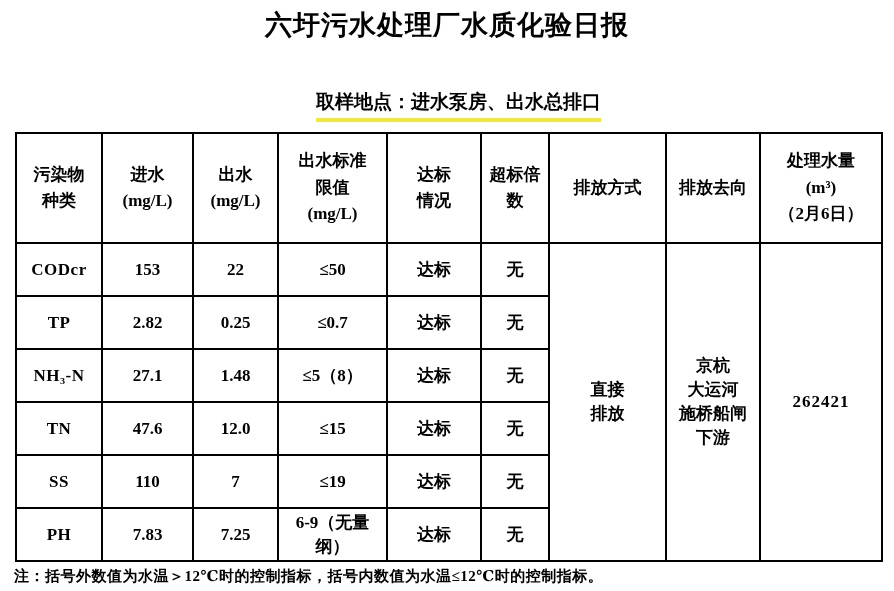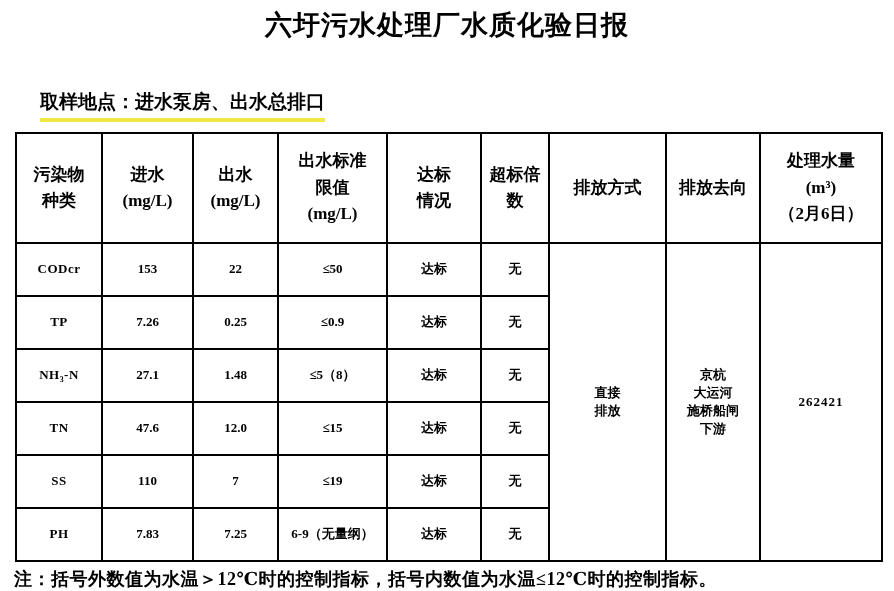--- a/index.html
+++ b/index.html
@@ -15,23 +15,23 @@
   .title {
     text-align: center;
     font-size: 27px;
     font-weight: bold;
     padding-top: 7px;
     letter-spacing: 1px;
   }
 
   .meta-row {
     display: flex;
-    justify-content: space-between;
+    justify-content: center;
     align-items: flex-end;
-    padding: 0 50px 0 40px;
+    padding: 0 50px 0 73px;
     margin-top: 46px;
     font-size: 19px;
     font-weight: bold;
   }
   .sampling {
     border-bottom: 4px solid #f0e93f;
     padding-bottom: 3px;
   }
 
   table.report {
@@ -47,33 +47,33 @@
     font-weight: bold;
     white-space: pre-line;
     overflow: hidden;
   }
   table.report th {
     font-size: 17px;
     line-height: 1.55;
     height: 110px;
   }
   table.report tbody tr { height: 53px; }
-  table.report td { font-size: 13px; line-height: 1.4; }
+  table.report td { font-size: 17px; line-height: 1.4; }
   td.pollutant { font-size: 17px; letter-spacing: 0.5px; }
   td.merged { font-size: 18px; line-height: 2.3; }
   td.volume {
     font-family: "Liberation Serif", "DejaVu Serif", serif;
     font-weight: normal;
     font-size: 31px;
     letter-spacing: 1px;
   }
   td.exceed { vertical-align: middle; }
 
   .note {
-    font-size: 18px;
+    font-size: 15px;
     font-weight: bold;
     margin: 5px 0 0 14px;
     letter-spacing: 0.5px;
   }
 </style>
 </head>
 <body>
 
 <div class="page">
 
@@ -128,23 +128,23 @@
         <td class="merged" rowspan="6">直接
 排放</td>
         <td class="merged" rowspan="6">京杭
 大运河
 施桥船闸
 下游</td>
         <td class="volume" rowspan="6">262421</td>
       </tr>
       <tr>
         <td class="pollutant">TP</td>
-        <td>7.26</td>
+        <td>2.82</td>
         <td>0.25</td>
-        <td>≤0.9</td>
+        <td>≤0.7</td>
         <td>达标</td>
         <td class="exceed">无</td>
       </tr>
       <tr>
         <td class="pollutant">NH₃-N</td>
         <td>27.1</td>
         <td>1.48</td>
         <td>≤5（8）</td>
         <td>达标</td>
         <td class="exceed">无</td>

